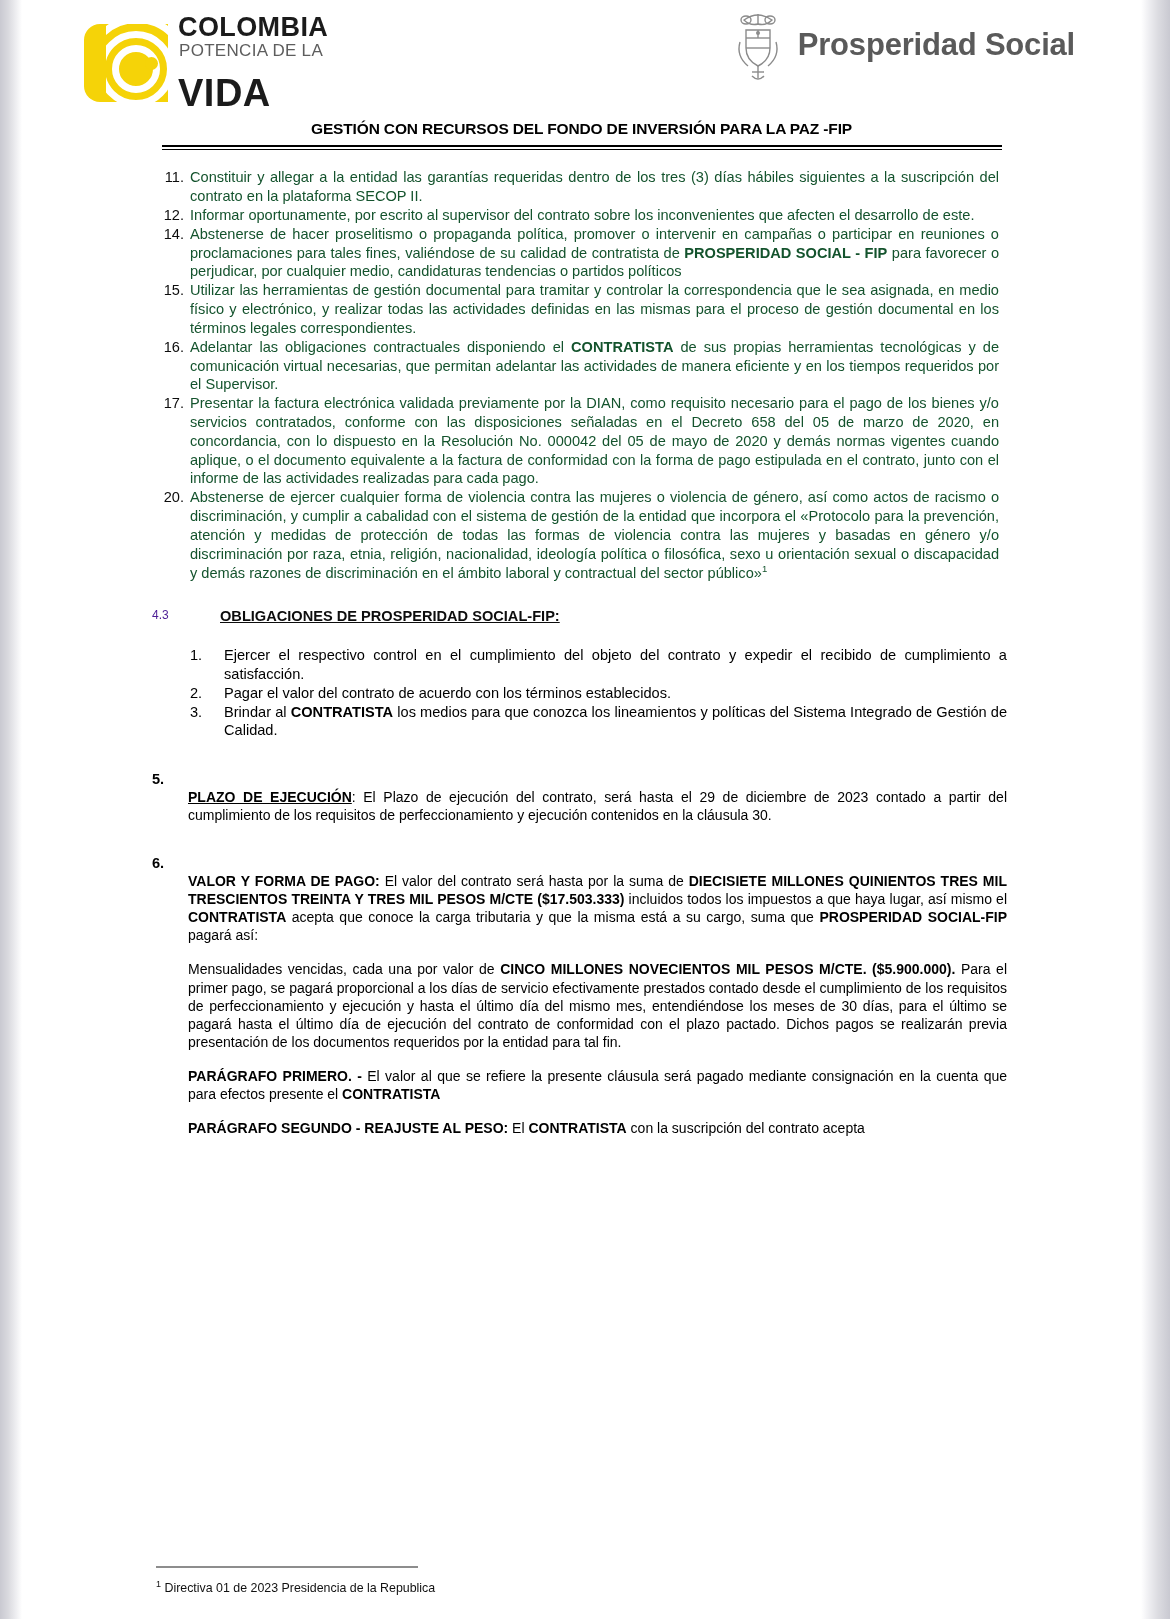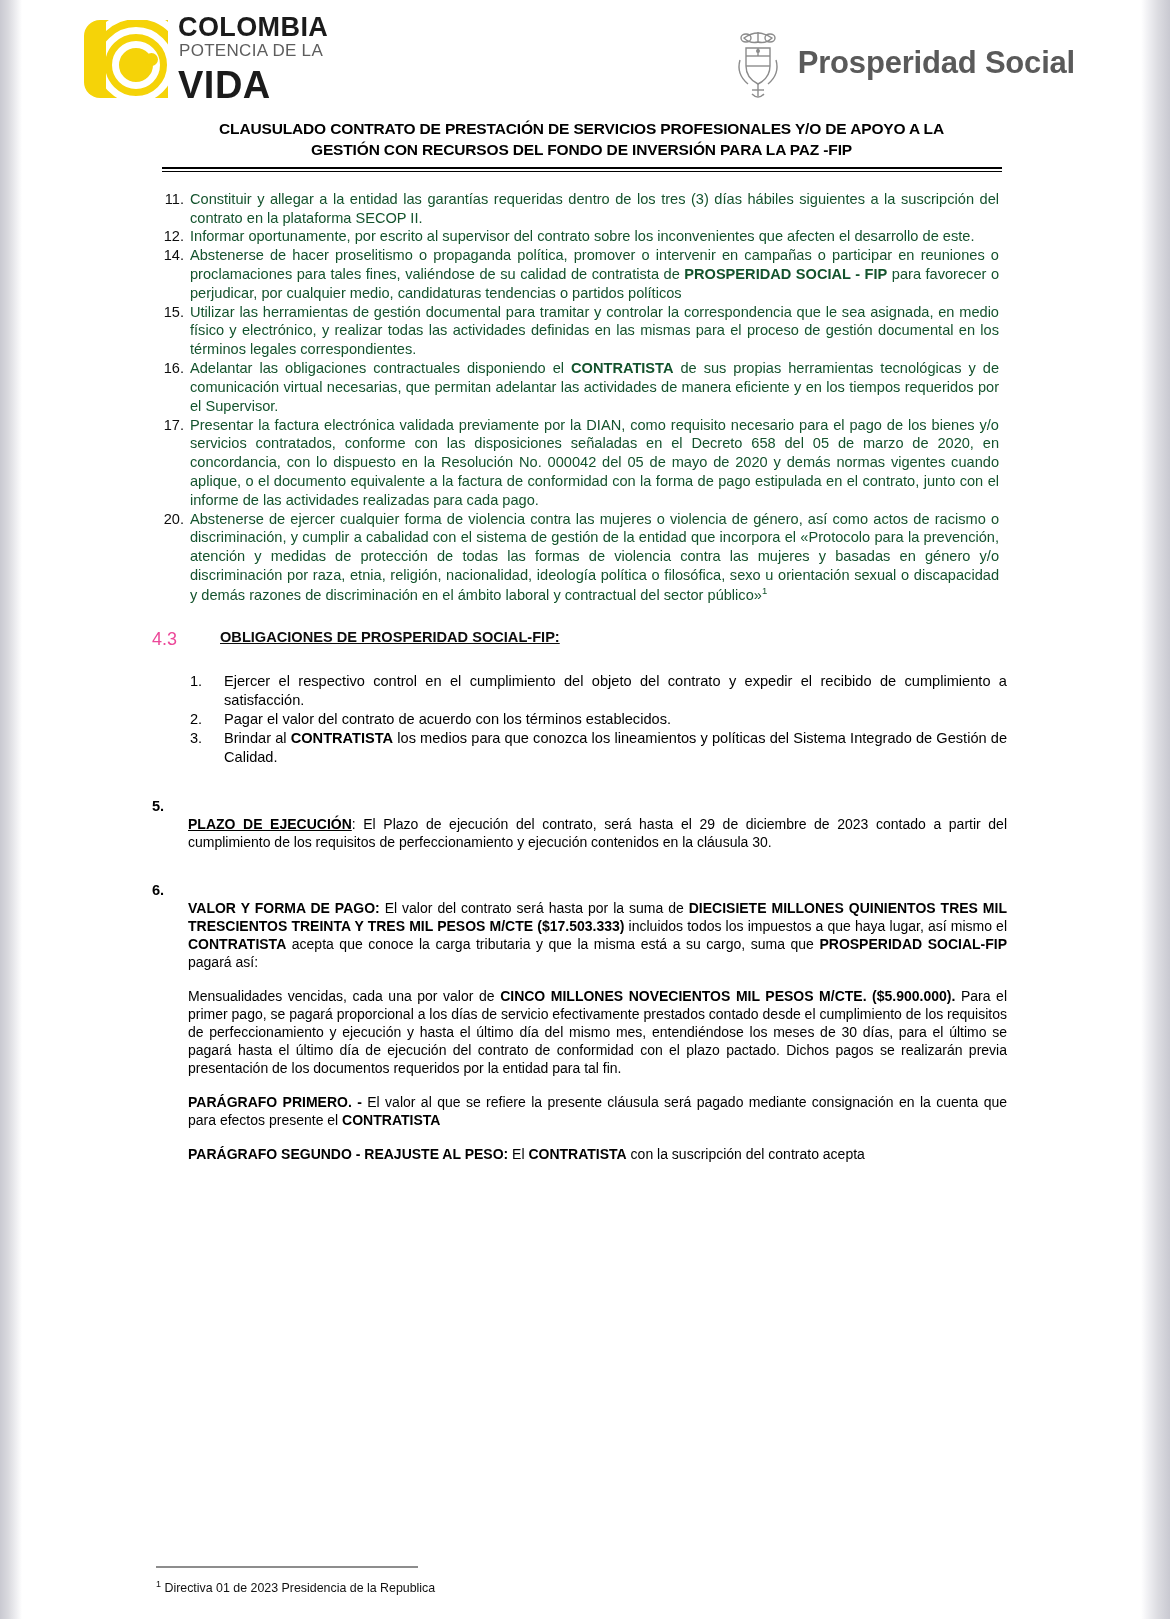--- a/index.html
+++ b/index.html
@@ -76,31 +76,31 @@
     border-radius: 50%;
     background: #f5d308;
   }
   .col-words { line-height: 1; }
   .col-words .l1 {
     font-size: 27px; font-weight: bold; color: #1b1b1b;
     letter-spacing: 0.4px;
   }
   .col-words .l2 {
     font-size: 17px; color: #5d5d5d; letter-spacing: 0.3px;
-    margin: 1px 0 8px 1px;
+    margin: 1px 0 16px 1px;
   }
   .col-words .l3 {
     font-size: 38px; font-weight: bold; color: #1b1b1b;
     letter-spacing: 0.5px; margin-top: -1px;
   }
 
   .ps-col {
     position: absolute;
     right: 66px;
-    top: 26px;
+    top: 8px;
     display: flex;
     align-items: center;
   }
   .ps-shield { width: 52px; height: 74px; margin-right: 14px; }
   .ps-name {
     font-size: 31px;
     font-weight: bold;
     color: #5a5a5a;
     letter-spacing: -0.2px;
   }
@@ -157,22 +157,22 @@
     line-height: 1.29;
     color: #14532d;
   }
 
   .sub-head {
     display: flex;
     margin: 25px 0 0 0;
   }
   .sub-head .sh-num {
     width: 68px;
-    font-size: 18px;
-    color: #ec4899;
+    font-size: 12px;
+    color: #4c1d95;
   }
   .sub-head .sh-txt {
     font-size: 14.6px;
     font-weight: bold;
     text-decoration: underline;
     color: #0d0d0d;
   }
 
   .inner-list {
     margin: 22px 0 0 0;
@@ -279,21 +279,20 @@
           <path d="M20 68 Q26 74 32 68"></path>
         </g>
         <circle cx="26" cy="25" r="2" fill="#8b8b8b"></circle>
       </svg>
       <div class="ps-name">Prosperidad Social</div>
     </div>
 
   </div>
 
   <div class="doc-title">
-    <div>CLAUSULADO CONTRATO DE PRESTACIÓN DE SERVICIOS PROFESIONALES Y/O DE APOYO A LA</div>
     <div>GESTIÓN CON RECURSOS DEL FONDO DE INVERSIÓN PARA LA PAZ -FIP</div>
   </div>
   <div class="title-rule"></div>
 
   <div class="body-wrap">
 
     <ol class="lst deep">
       <li>
         <span class="num">11.</span>
         <span class="txt">Constituir y allegar a la entidad las garantías requeridas dentro de los tres (3) días hábiles siguientes a la suscripción del contrato en la plataforma SECOP II.</span>

